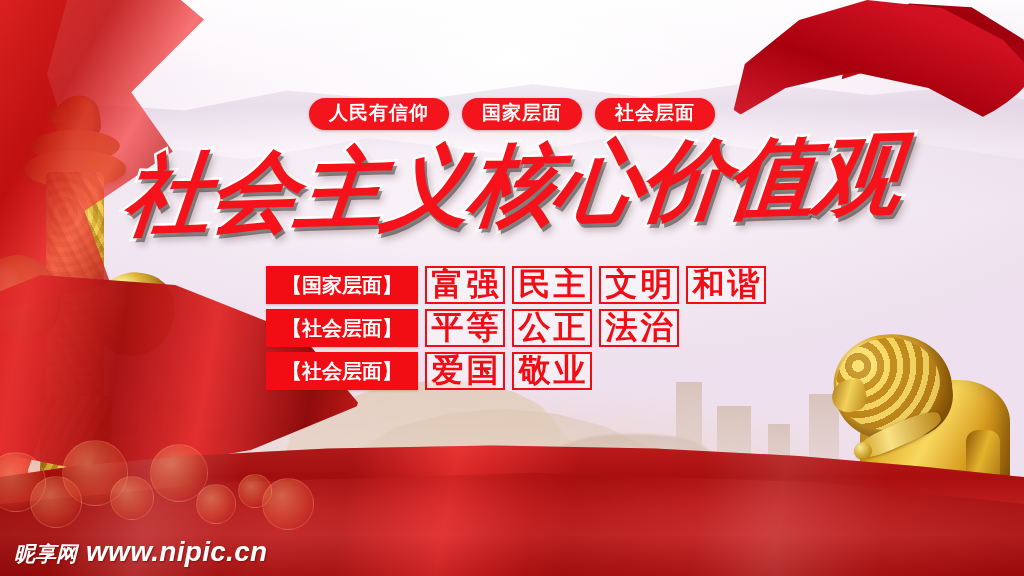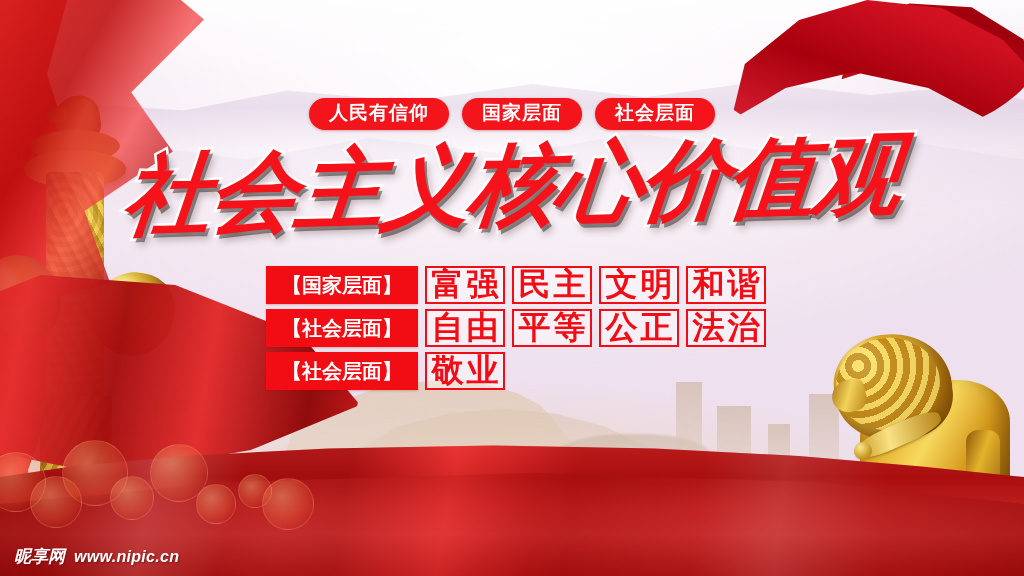--- a/index.html
+++ b/index.html
@@ -329,26 +329,26 @@
     letter-spacing:3px; text-indent:3px;
     white-space:nowrap;
   }
 
   
   .wm {
     position:absolute; left:14px; bottom:8px;
     display:flex; align-items:baseline; gap:9px; z-index:20;
   }
   .wm-logo {
-    color:#fff; font-size:17px; font-weight:bold; font-style:italic;
+    color:#fff; font-size:21px; font-weight:bold; font-style:italic;
     letter-spacing:0px;
     text-shadow:1px 1px 2px rgba(110,0,0,.6);
   }
   .wm-url {
-    color:#fff; font-size:16px; font-style:italic; font-weight:bold;
+    color:#fff; font-size:28px; font-style:italic; font-weight:bold;
     letter-spacing:.3px;
     text-shadow:1px 1px 2px rgba(110,0,0,.6);
   }
   .idbar {
     position:absolute; right:0; bottom:16px; z-index:20;
     background:rgba(120,6,6,.55);
     color:#fff; font-size:13px;
     padding:4px 12px 4px 14px;
     letter-spacing:.2px;
     white-space:nowrap;
@@ -428,28 +428,28 @@
     <div class="vrow">
       <div class="vlabel">【国家层面】</div>
       <div class="vcell">富强</div>
       <div class="vcell">民主</div>
       <div class="vcell">文明</div>
       <div class="vcell">和谐</div>
     </div>
 
     <div class="vrow">
       <div class="vlabel">【社会层面】</div>
-      <div class="vcell">自由</div>
       <div class="vcell">平等</div>
       <div class="vcell">公正</div>
       <div class="vcell">法治</div>
     </div>
 
     <div class="vrow">
       <div class="vlabel">【社会层面】</div>
+      <div class="vcell">爱国</div>
       <div class="vcell">敬业</div>
     </div>
 
   </div>
 
   <div class="silk-bottom"></div>
   <div class="silk-fold"></div>
   <div class="bokeh" style="left:-14px;bottom:64px;width:60px;height:60px;"></div>
   <div class="bokeh" style="left:30px;bottom:48px;width:52px;height:52px;"></div>
   <div class="bokeh" style="left:62px;bottom:70px;width:66px;height:66px;"></div>

